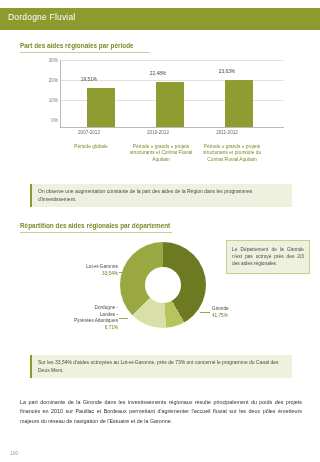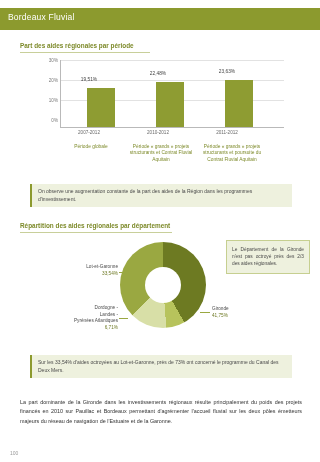--- a/index.html
+++ b/index.html
@@ -175,21 +175,21 @@
     font-size: 5px;
     color: #9a9a9a;
   }
 </style>
 </head>
 <body>
 
 <div class="page">
 
   <div class="header-band"></div>
-  <div class="header-title">Bordeaux Fluvial</div>
+  <div class="header-title">Dordogne Fluvial</div>
   <div class="header-corner"></div>
 
   <div class="sec-title" style="left:20px; top:42px;">Part des aides régionales par période</div>
   <div class="sec-underline" style="left:20px; top:52px; width:130px;"></div>
 
   <div class="chart1">
     <div class="c1-ylab" style="top:60px;">0%</div>
     <div class="c1-ylab" style="top:40px;">10%</div>
     <div class="c1-ylab" style="top:20px;">20%</div>
     <div class="c1-ylab" style="top:0px;">30%</div>

